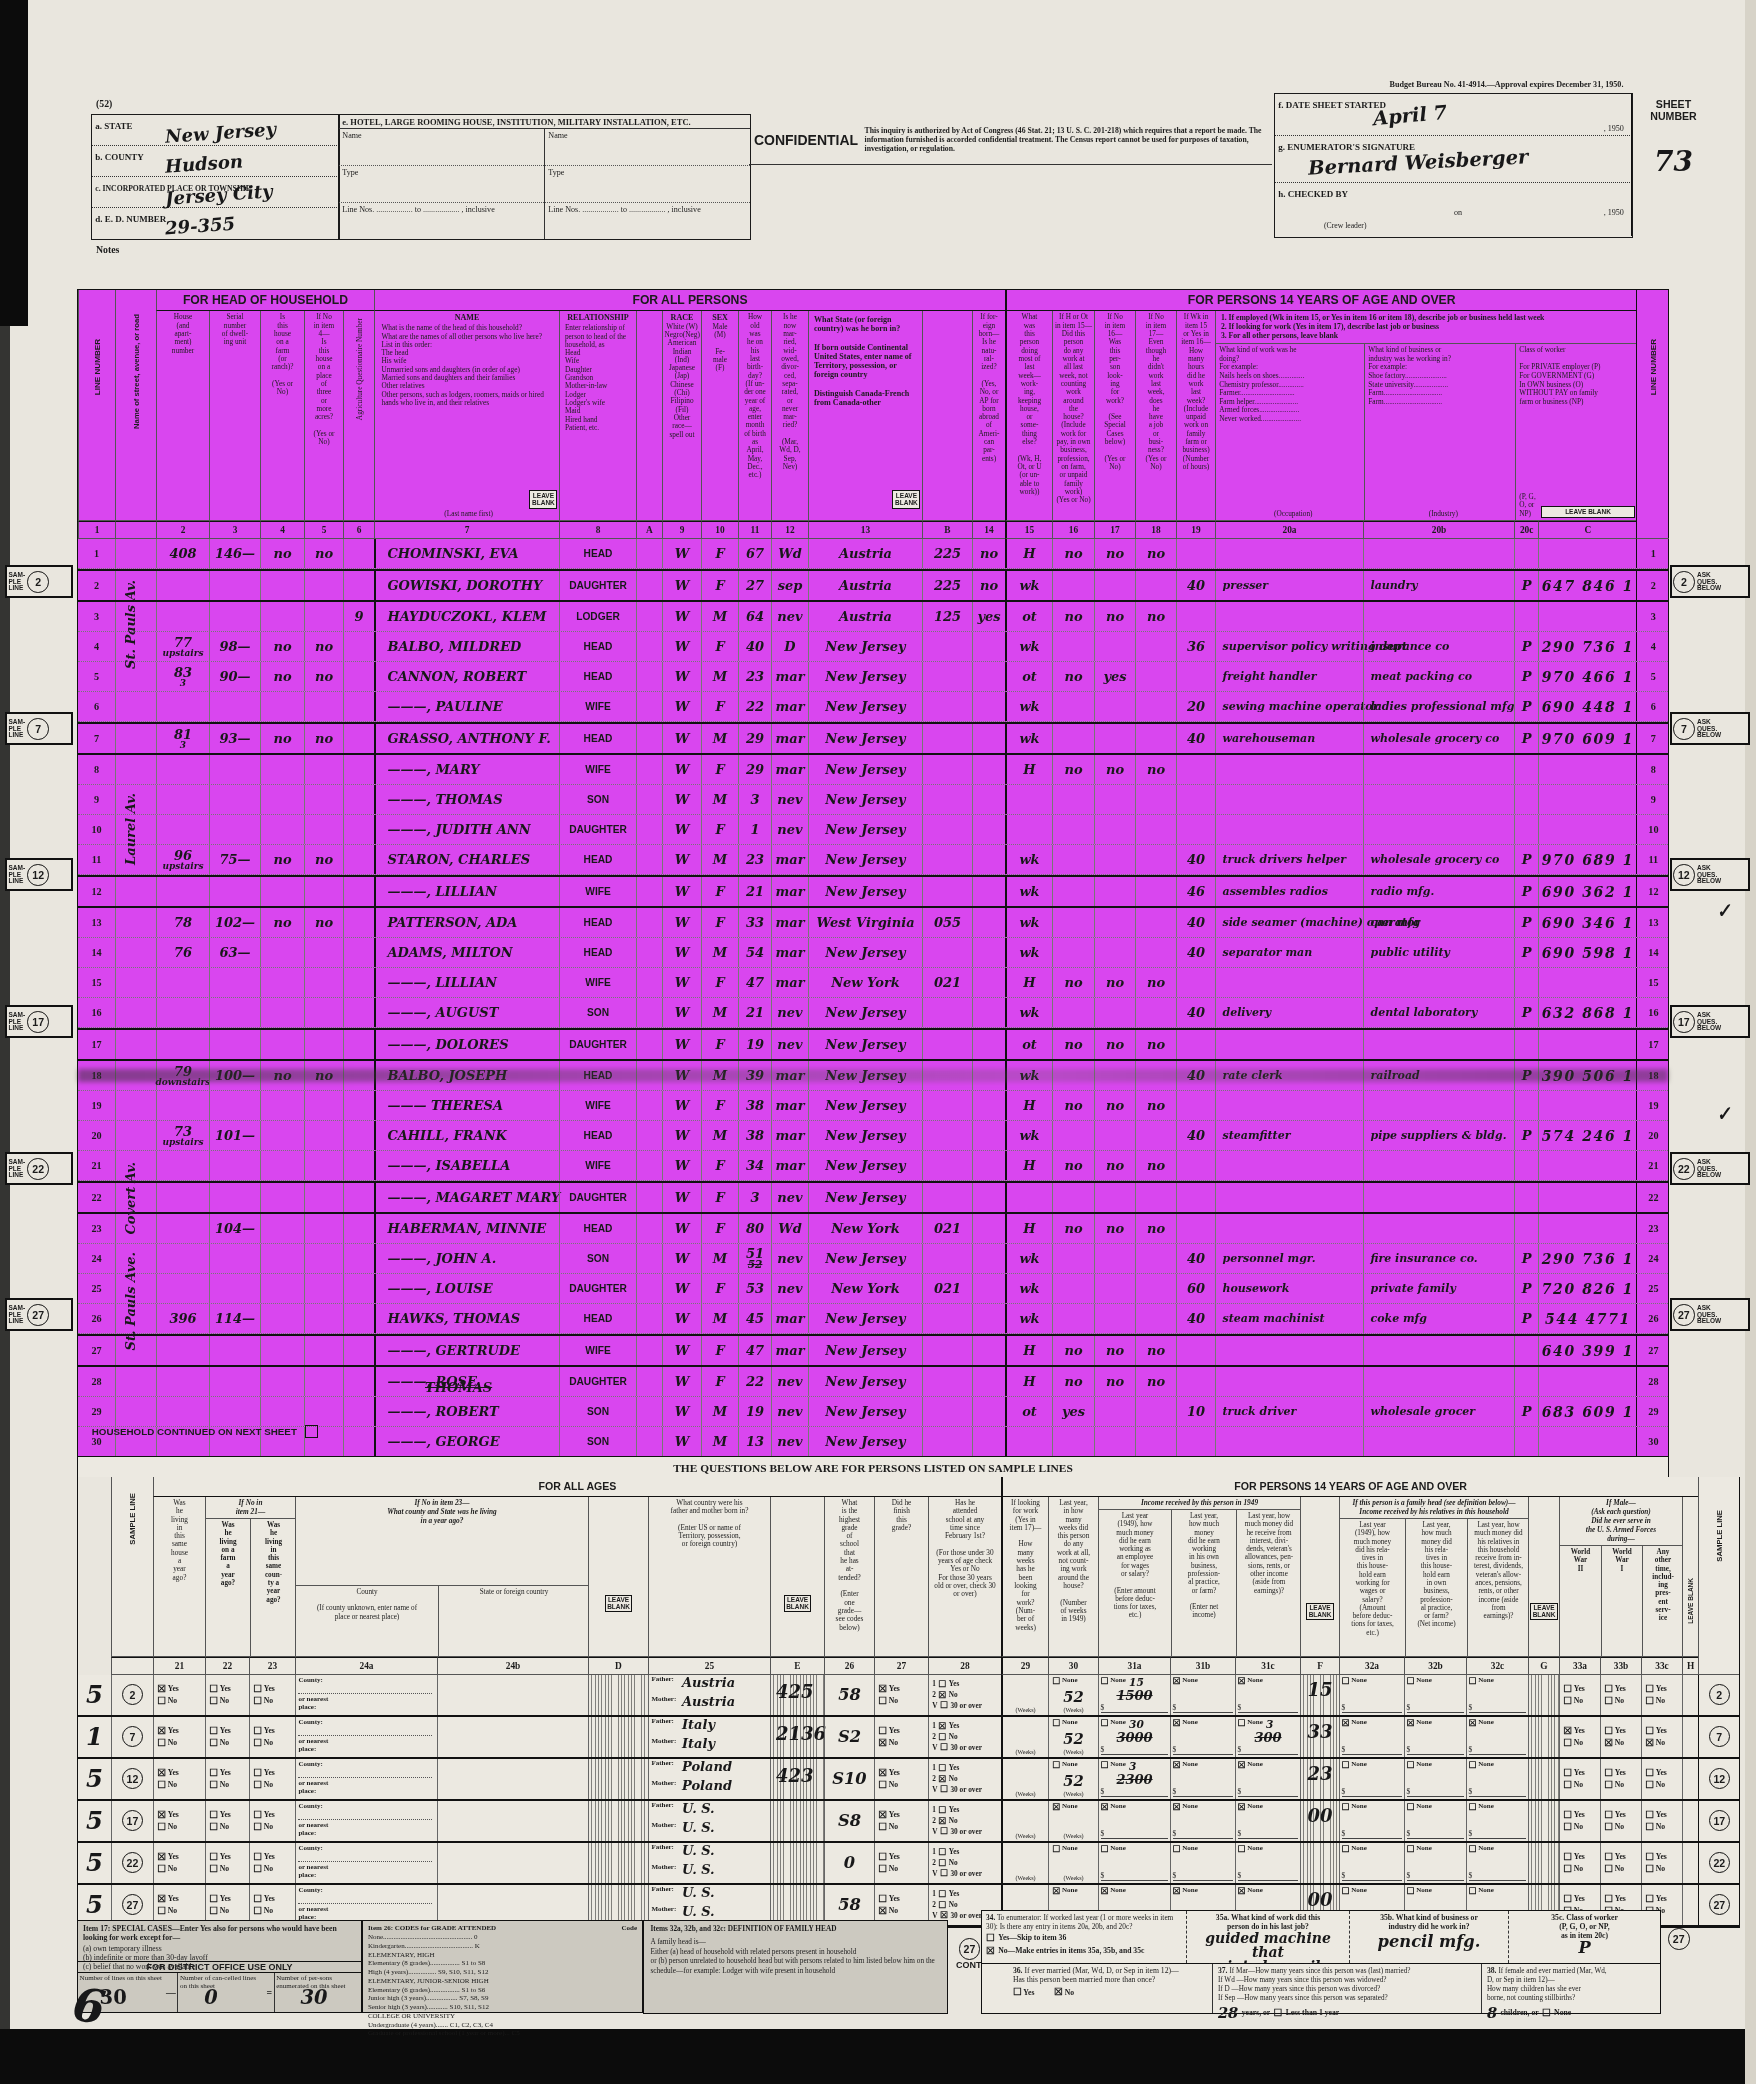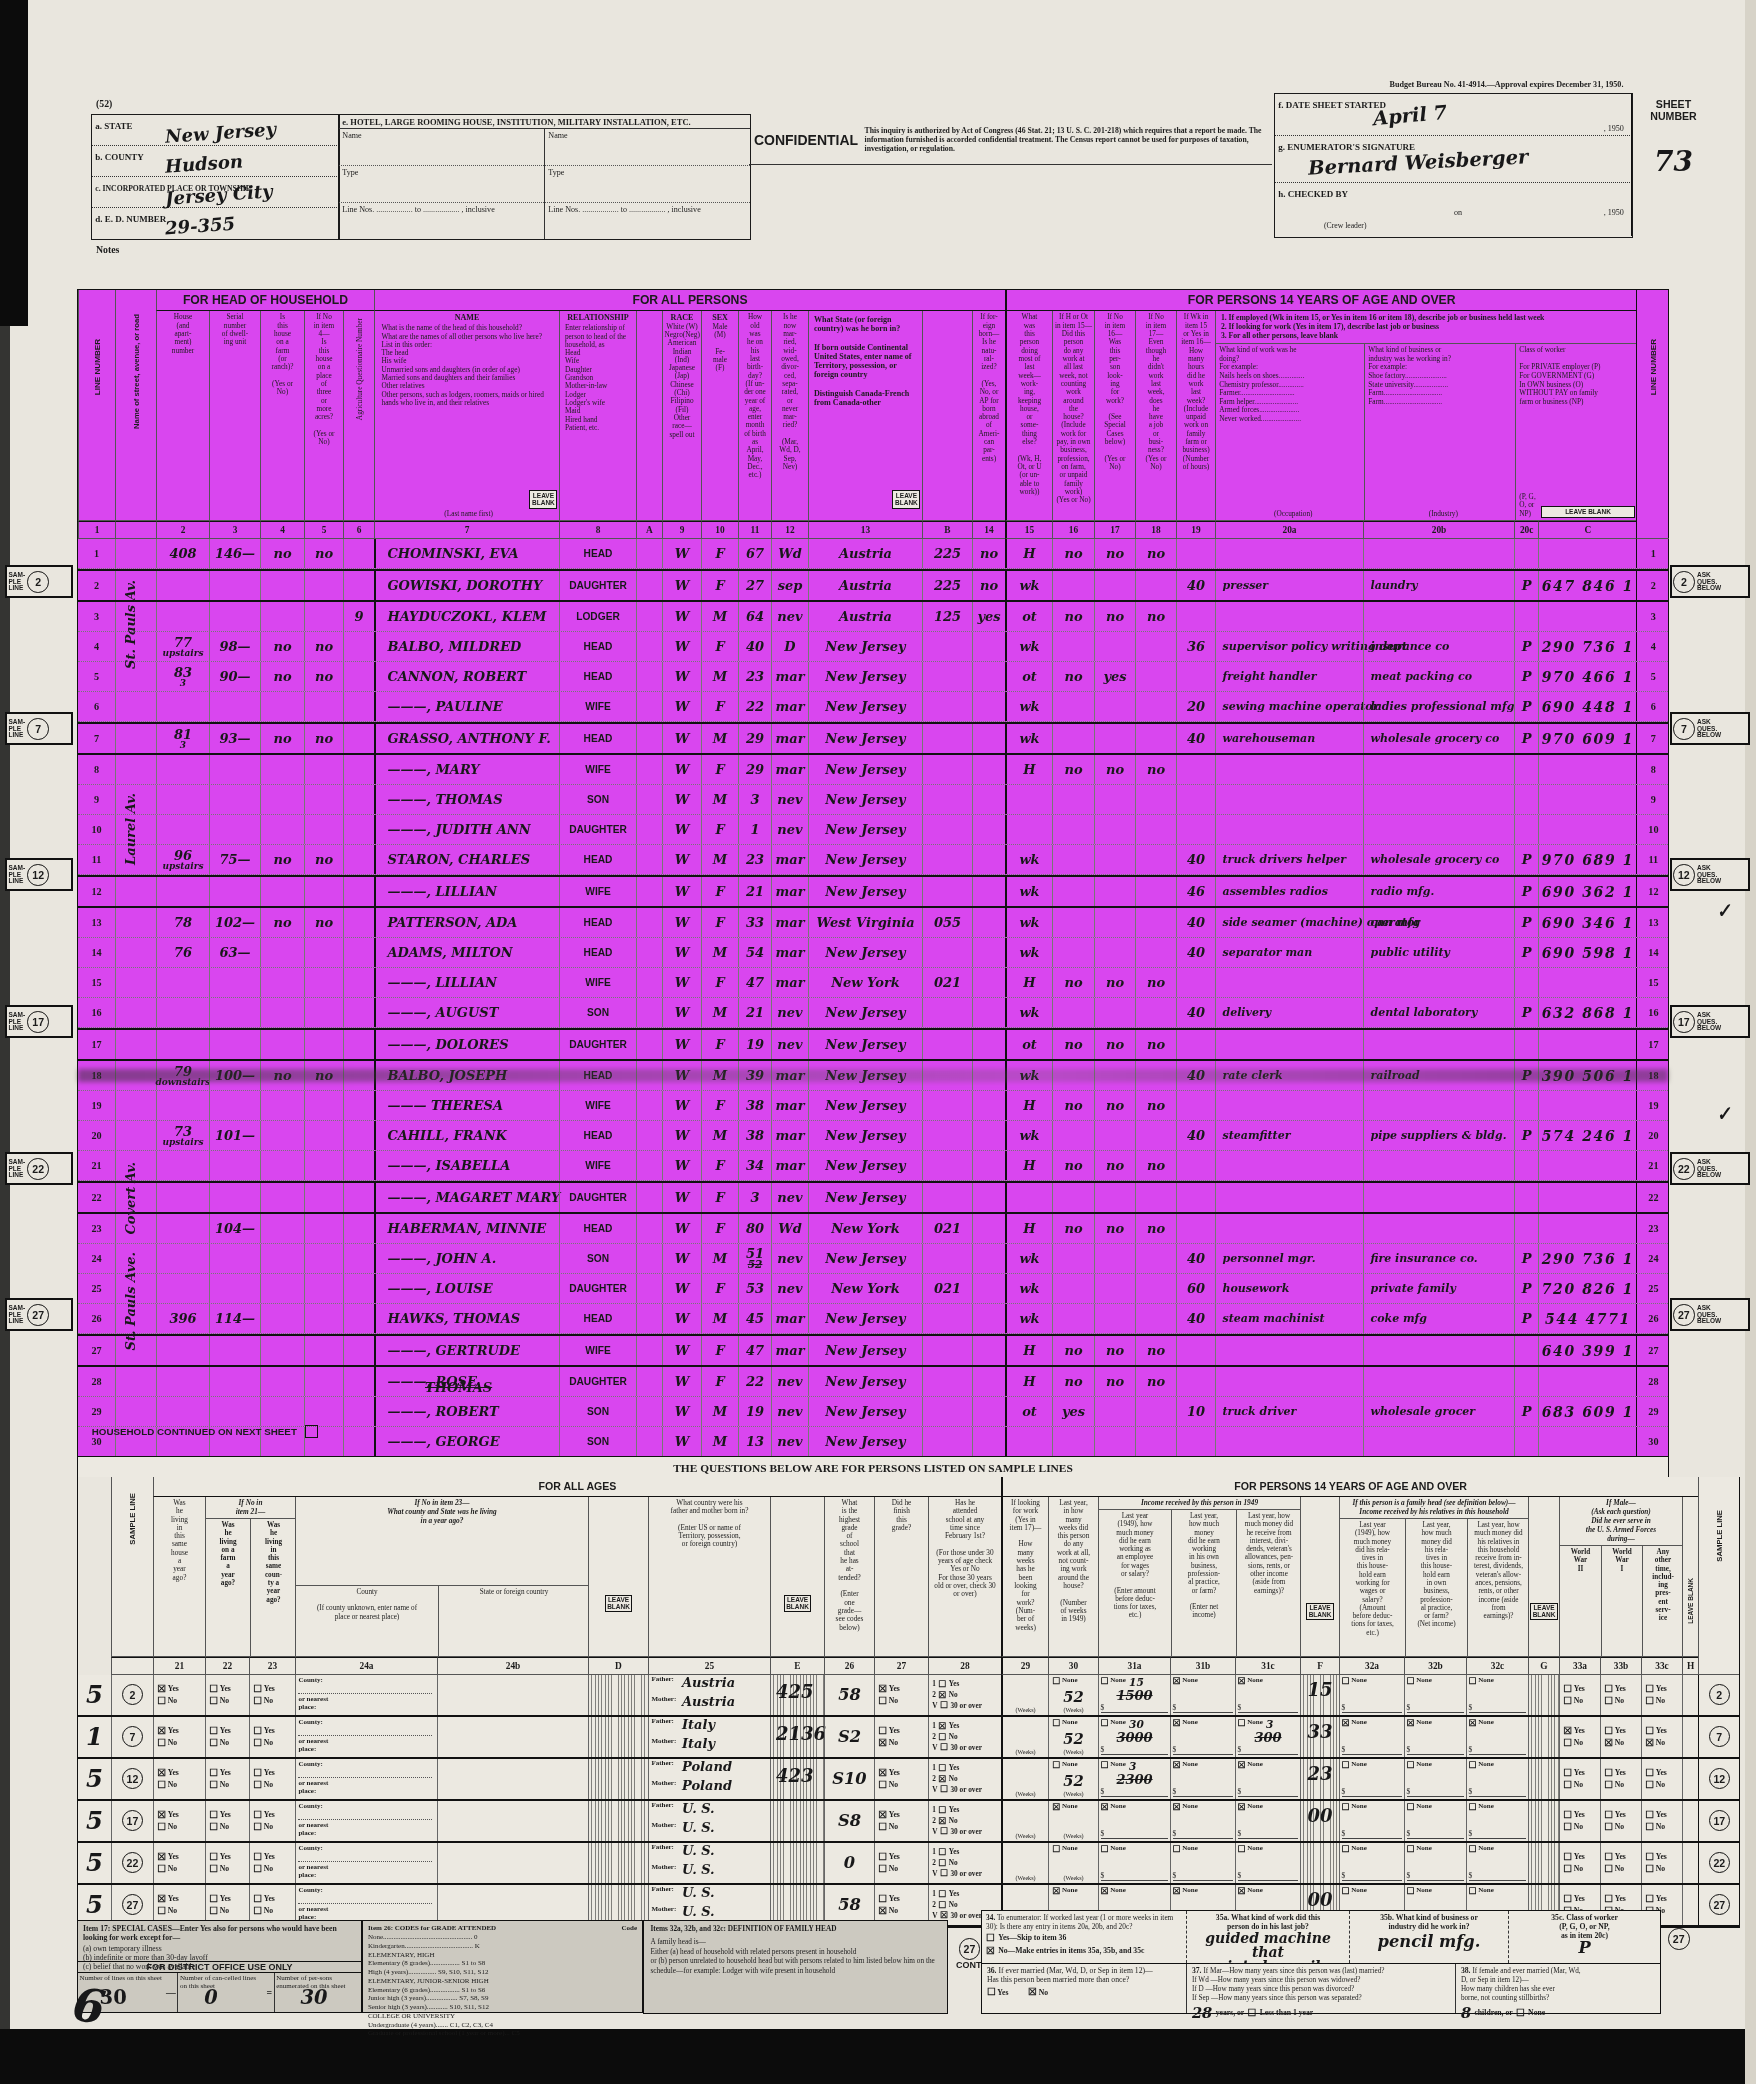--- a/index.html
+++ b/index.html
@@ -183,21 +183,21 @@
   .f32 .t{font-weight:bold;}
   .cont{left:951px;top:1938px;width:37px;text-align:center;}
   .cont .cw{font-weight:bold;font-size:9px;font-family:"Liberation Sans",sans-serif;}
   .f3435{left:981px;top:1910px;width:680px;height:54px;border:1.6px solid #111;display:flex;background:#ece9e1;box-sizing:border-box;}
   .f3435>div{border-left:0.8px dashed #333;padding:1.6px 4.1px;font-size:7.3px;position:relative;box-sizing:border-box;}
   .f3435>div:first-child{border-left:none;}
   .f3435 .q{font-weight:bold;text-align:center;font-size:7.7px;white-space:pre-line;}
   .f3435 .hand{font-size:14px;line-height:1;white-space:pre-line;text-align:center;}
   .f36{left:981px;top:1964px;width:680px;height:50px;border:1.6px solid #111;border-top:none;display:flex;background:#ece9e1;box-sizing:border-box;}
   .f36>div{border-left:0.8px solid #333;padding:2.4px 4.9px;font-size:7.7px;position:relative;box-sizing:border-box;}
-  .f36>div:first-child{border-left:none;}
+  .f36>div:first-child{border-left:none;margin-left:26px;}
   .chkline{display:flex;align-items:center;gap:3.3px;font-size:7.7px;font-weight:bold;margin-top:1.6px;}
   .chkline .g{font-size:9.8px;}
   .c27r{left:1668px;top:1928px;}
   .six{left:73px;top:1979px;font-size:46px;transform:rotate(8deg);}
   .mk52{left:96px;top:98px;font-size:9.8px;font-weight:bold;}
   .notes{left:96px;top:244px;font-size:9.8px;font-weight:bold;}
   .chk14{left:1716px;top:900px;font-size:18px;transform:rotate(-10deg);}
   .chk20{left:1716px;top:1103px;font-size:18px;transform:rotate(-10deg);}
 </style>
 </head>

